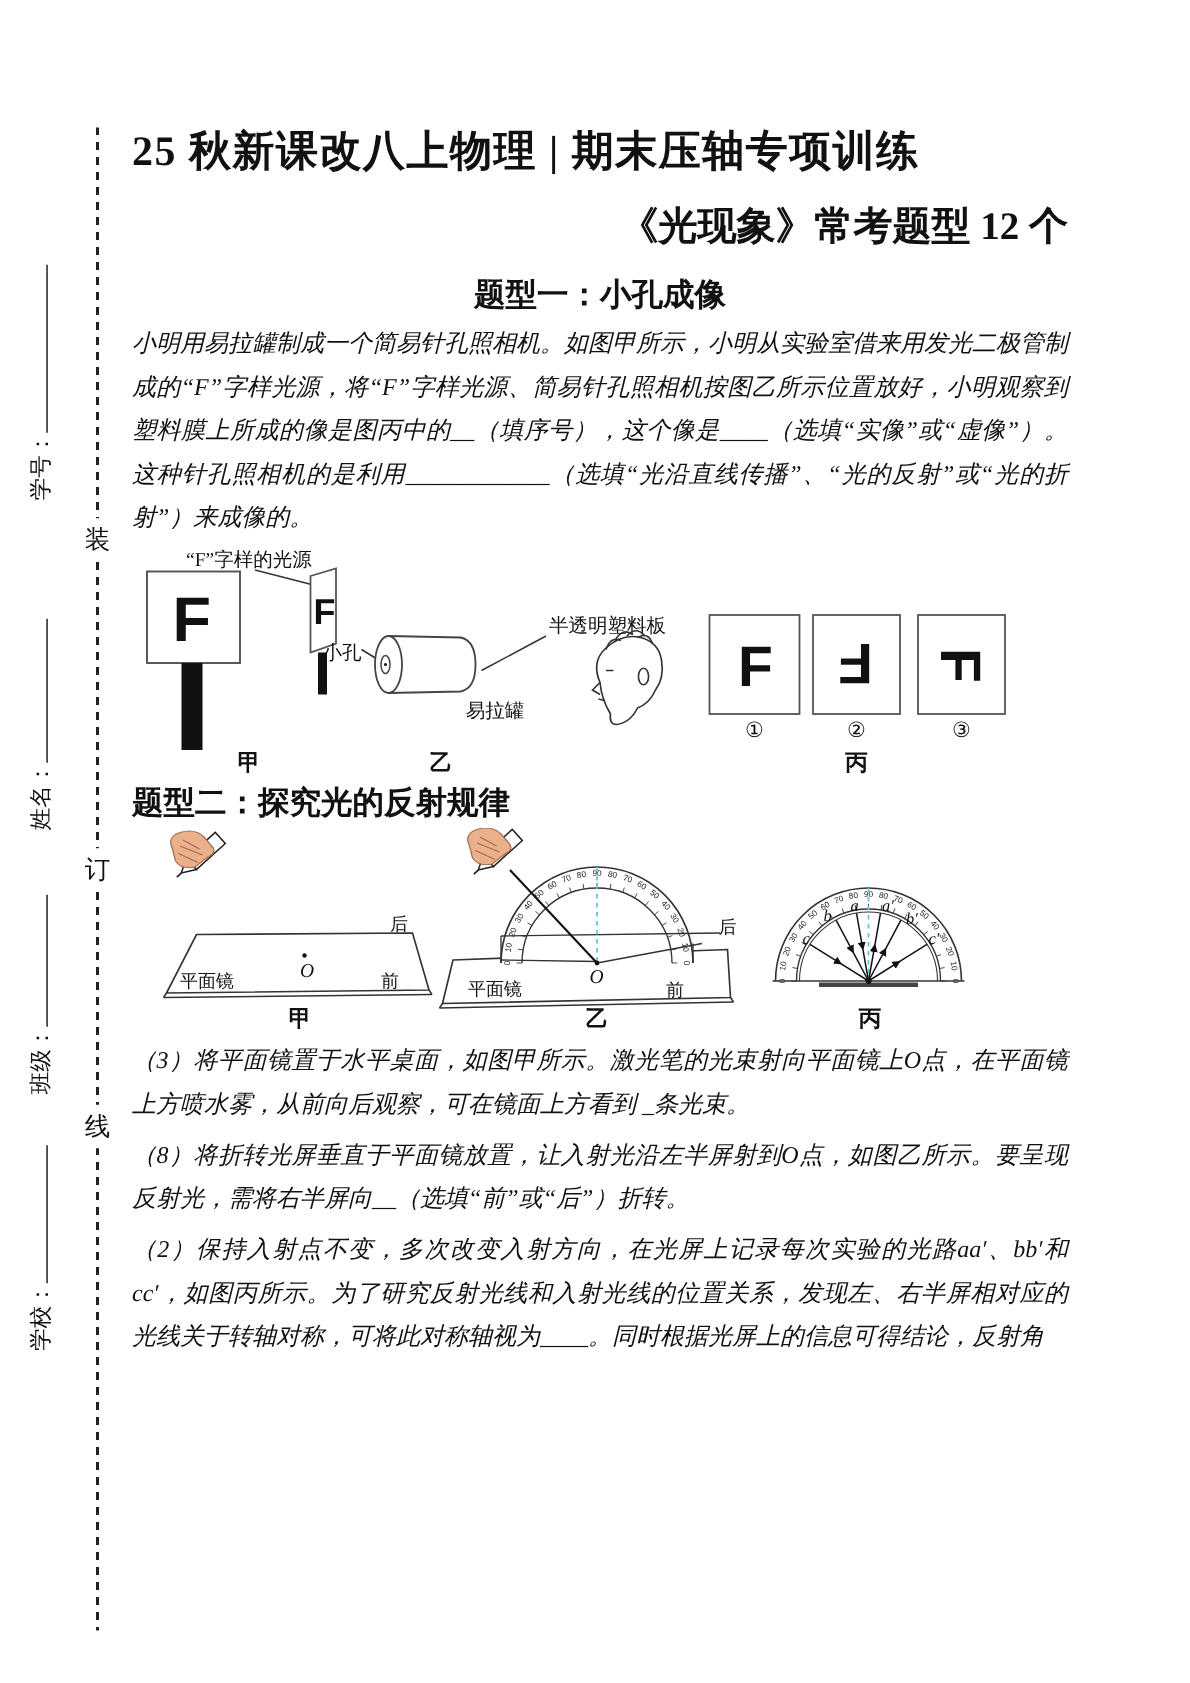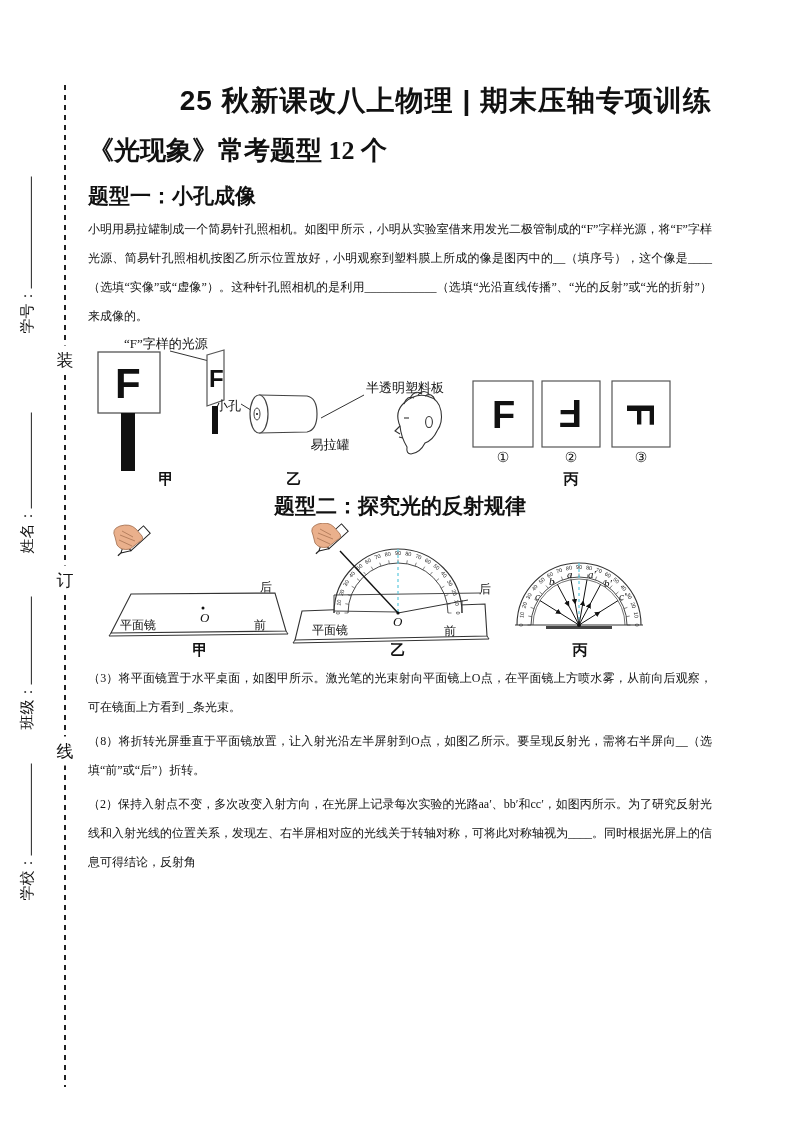--- a/index.html
+++ b/index.html
@@ -11,27 +11,27 @@
   .bindline{position:absolute;left:64px;top:85px;width:2px;height:1002px;
     background:repeating-linear-gradient(to bottom,#222 0 5px,transparent 5px 10px);}
   .bindchar{position:absolute;left:65px;transform:translate(-50%,-50%);
     background:#fff;font-size:17px;padding:3px 1px;font-weight:500;}
   .vlabel{position:absolute;white-space:nowrap;font-size:15px;
     transform:translate(-50%,-50%) rotate(-90deg);display:flex;align-items:baseline;}
   .vblank{display:inline-block;border-bottom:1.5px solid #222;height:0.95em;}
 
   
   .content{position:absolute;left:88px;top:0;width:624px;}
-  .title{font-family:Liberation Sans, sans-serif;font-weight:700;
-    font-size:28px;text-align:right;margin:82px 0 0;letter-spacing:1px;}
-  .subtitle{font-size:26px;font-weight:700;text-align:left;margin:13px 0 0;}
-  .sec-head{font-size:21px;font-weight:700;margin:14px 0 0;}
-  .sec-head2{font-size:21px;font-weight:700;text-align:center;margin:5px 0 0;}
-  p.body{font-size:12px;line-height:29px;text-align:justify;margin:5px 0 0;
-    text-justify:inter-character;}
+  .title{font-family:Liberation Serif, serif;font-weight:700;
+    font-size:28px;text-align:left;margin:82px 0 0;letter-spacing:1px;}
+  .subtitle{font-size:26px;font-weight:700;text-align:right;margin:13px 0 0;}
+  .sec-head{font-size:21px;font-weight:700;text-align:center;margin:14px 0 0;}
+  .sec-head2{font-size:21px;font-weight:700;text-align:left;margin:5px 0 0;}
+  p.body{font-size:16px;line-height:29px;text-align:justify;margin:5px 0 0;
+    text-justify:inter-character;font-style:italic;}
   svg{display:block;}
   .fig{margin-top:3px;}
 
   
   svg text{font-family:"Liberation Serif","DejaVu Serif",serif;fill:#111;}
   .figlabel{font-size:13px;}
   .caption{font-size:15px;font-weight:700;}
   .tick-num{font-size:5.5px;fill:#222;font-family:"Liberation Sans","DejaVu Sans",sans-serif;}
   .tick-line{stroke:#333;stroke-width:.6;}
   .ray-label{font-size:11px;font-style:italic;}

